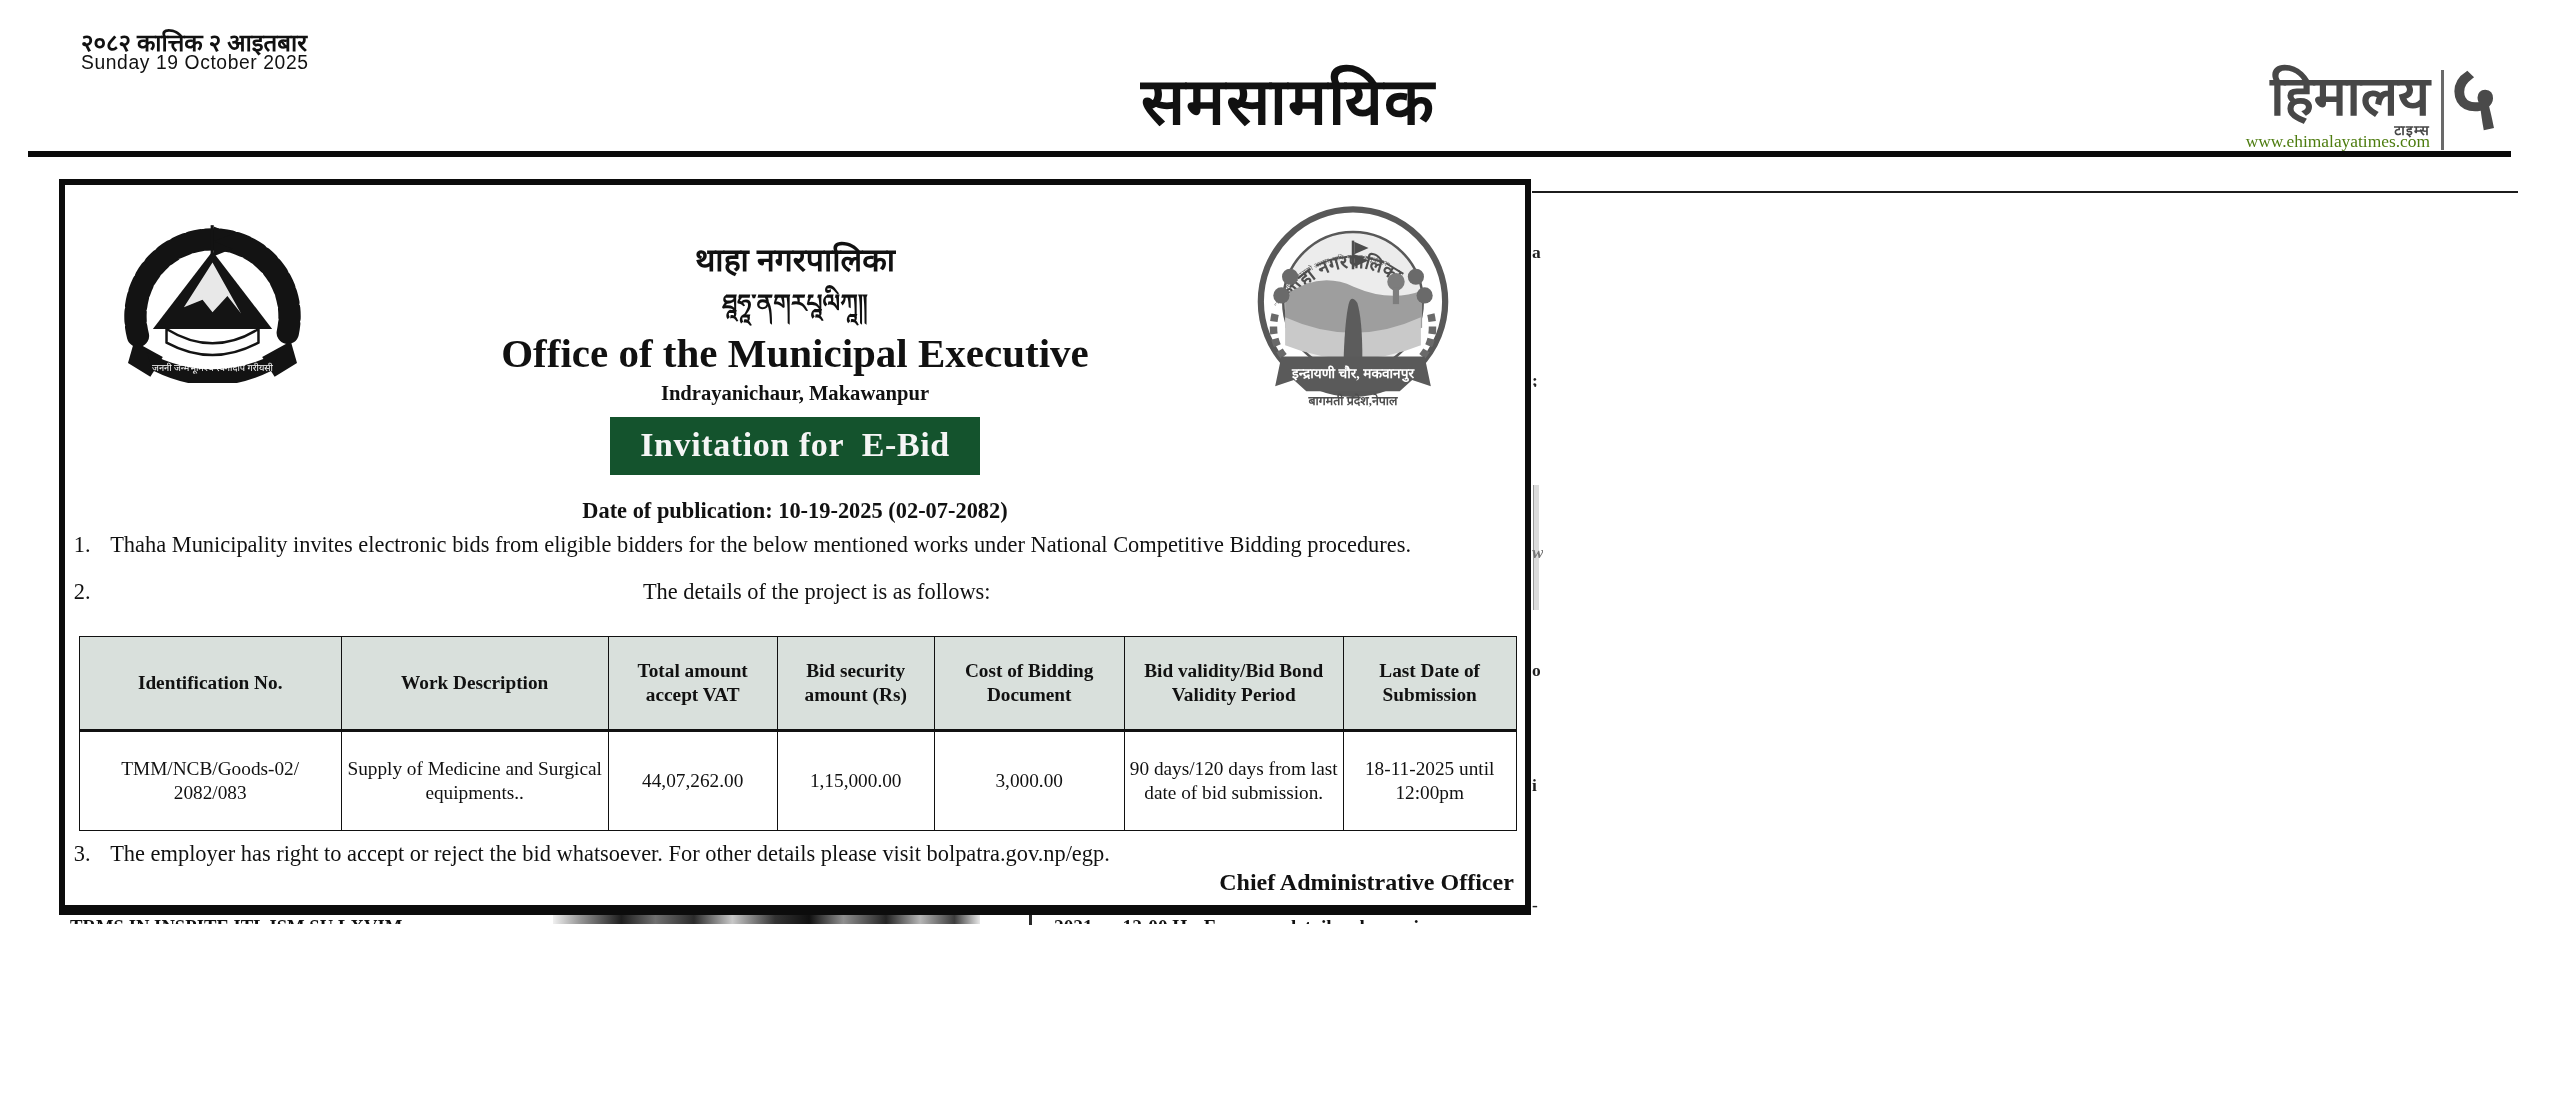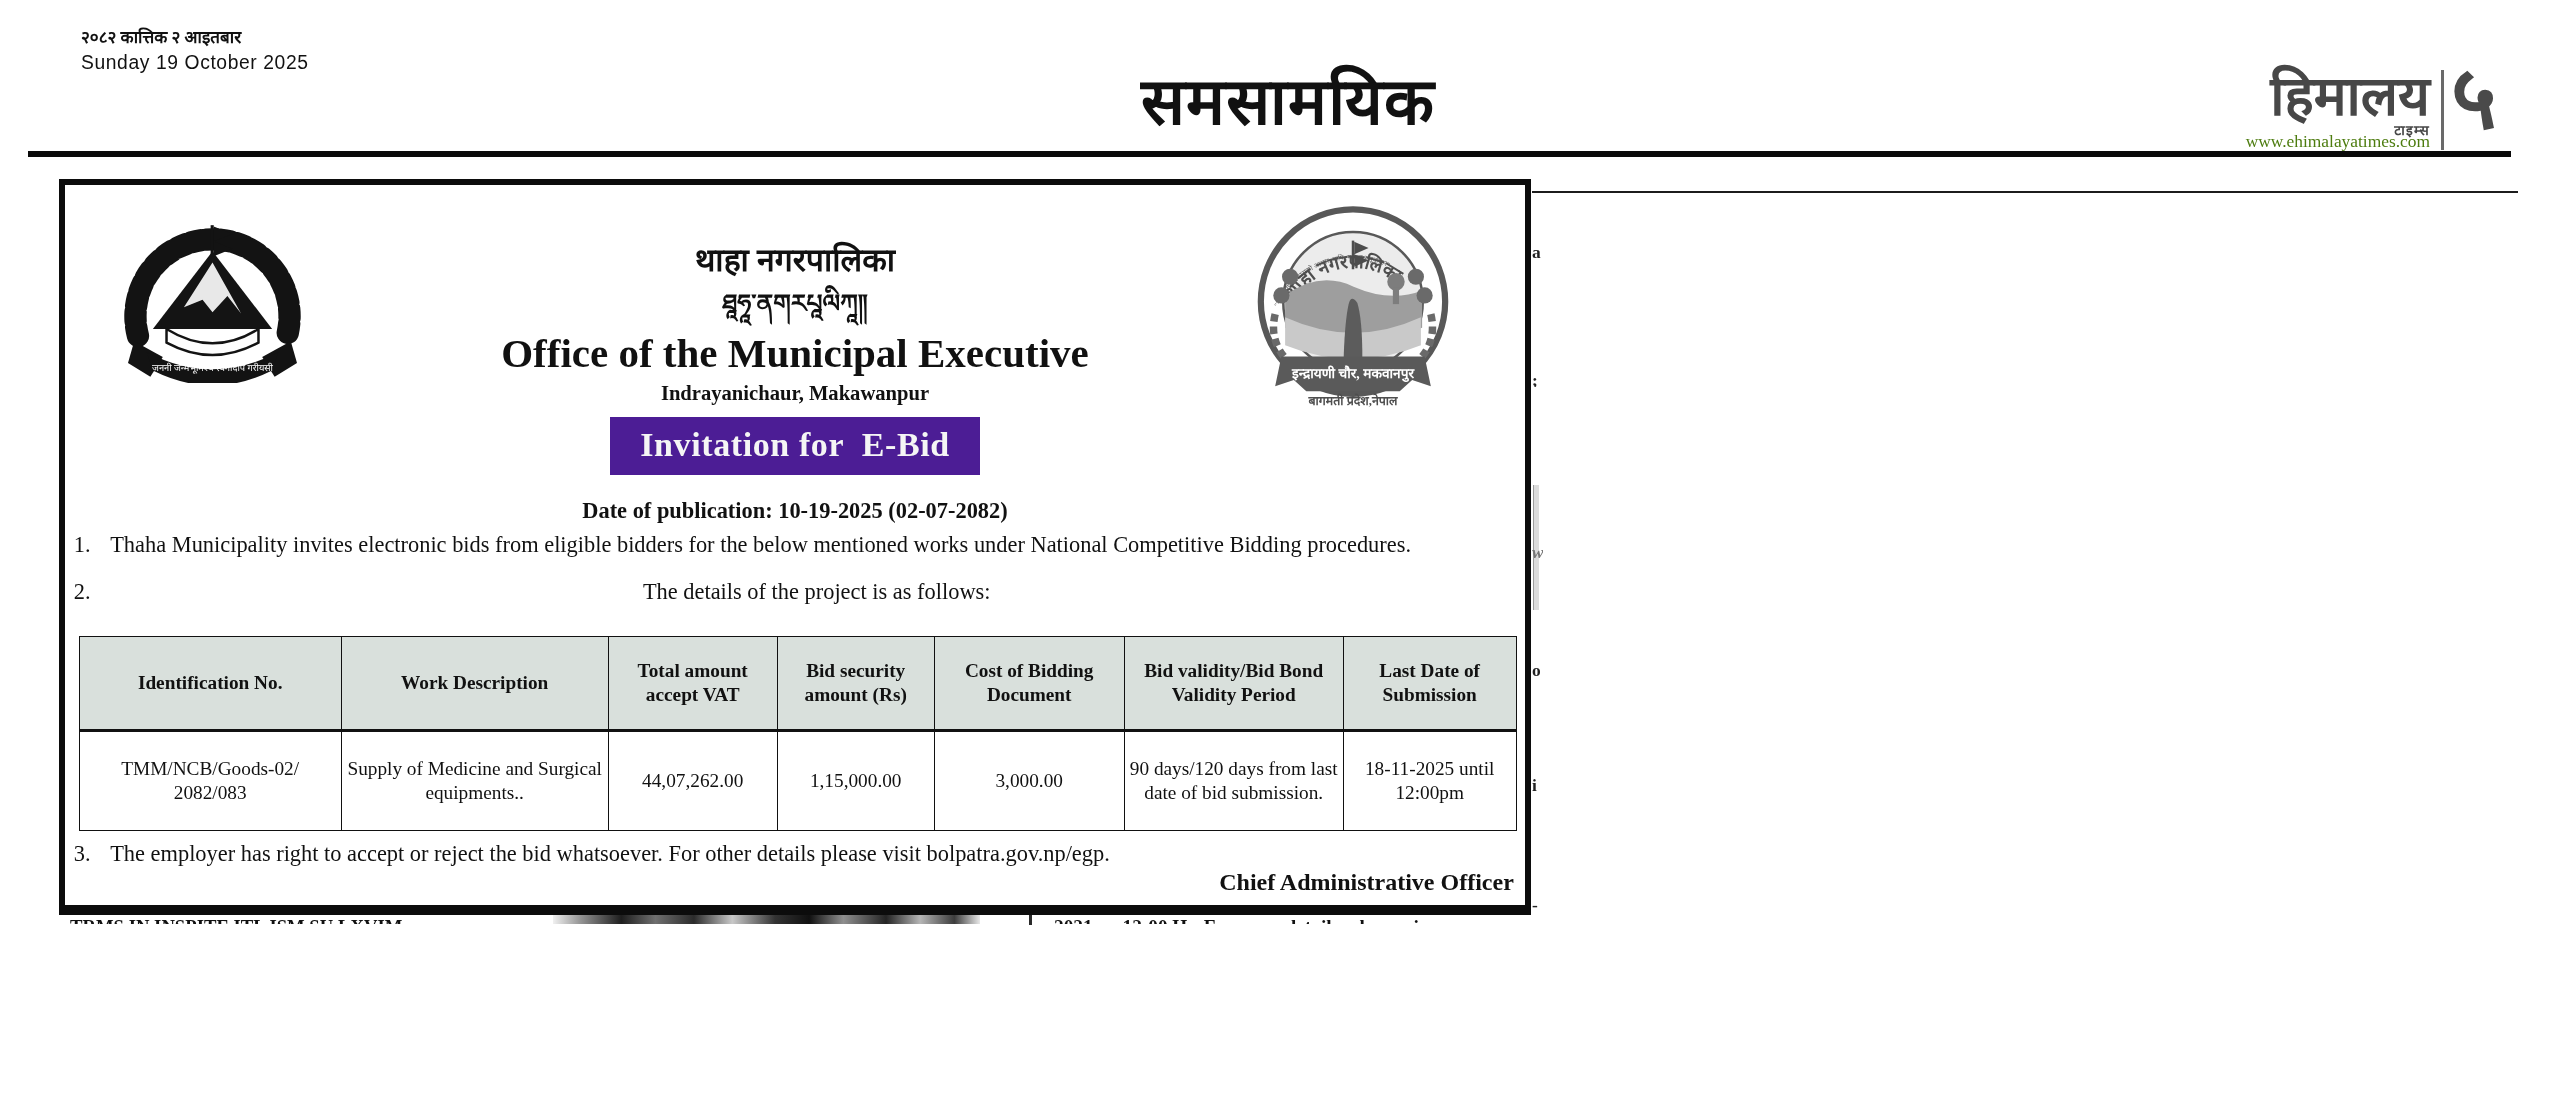--- a/index.html
+++ b/index.html
@@ -3,21 +3,21 @@
 <meta charset="utf-8">
 <style>
   html,body{margin:0;padding:0;}
   body{
     width:2576px;height:1104px;position:relative;background:#ffffff;
     font-family:"Liberation Serif", serif;color:#111;overflow:hidden;
   }
   .abs{position:absolute;}
 
   
-  .date-np{left:81px;top:25px;font-size:17px;font-weight:bold;}
+  .date-np{left:81px;top:25px;font-size:24px;font-weight:bold;}
   .date-en{left:81px;top:52px;font-size:19.3px;font-family:"Liberation Sans",sans-serif;letter-spacing:0.6px;}
   .section-title{left:0;top:55px;width:100%;text-align:center;font-size:65px;font-weight:800;letter-spacing:1.2px;}
   .brand-logo{left:2243px;top:70px;width:187px;text-align:right;color:#474747;}
   .brand-word{font-size:55px;font-weight:800;line-height:54px;}
   .brand-sub{font-size:13.7px;font-weight:bold;margin-top:-3.7px;letter-spacing:1.2px;}
   .brand-url{left:2234px;top:131px;width:196px;text-align:right;font-size:17.4px;color:#4d7c0f;}
   .brand-divider{left:2441px;top:70px;width:2.5px;height:80px;background:#6a6a6a;}
   .brand-page{left:2451px;top:52px;font-size:88px;font-weight:800;color:#4a4a4a;line-height:93px;}
   .rule-thick{left:28px;top:151px;width:2483px;height:5.6px;background:#0a0a0a;}
   .rule-thin{left:1532px;top:191px;width:986px;height:1.9px;background:#1c1c1c;}
@@ -28,21 +28,21 @@
     border:6.2px solid #0c0c0c;border-bottom-width:10px;
   }
   .center-line{position:absolute;left:0;width:100%;text-align:center;line-height:1.05;}
   .t-en{top:7.5px;font-size:41px;font-weight:bold;letter-spacing:0.6px;}
   .t-np{top:59px;font-size:32px;font-weight:800;}
   .t-tib{top:106px;font-size:25px;font-weight:bold;}
   .t-office{top:147px;font-size:41px;font-weight:bold;}
   .t-addr{top:198px;font-size:20.6px;font-weight:bold;}
   .banner-wrap{top:232px;}
   .banner{
-    display:inline-block;background:#4c1d95;color:#f5f5f5;font-size:34px;font-weight:bold;
+    display:inline-block;background:#14532d;color:#f5f5f5;font-size:34px;font-weight:bold;
     padding:10px 30px 12.5px 30px;white-space:pre;letter-spacing:0.6px;
   }
   .t-datepub{top:314px;font-size:22.4px;font-weight:bold;}
 
   .list{position:absolute;left:6.2px;top:341px;width:1452px;font-size:22.4px;line-height:37px;}
   .list-item{position:relative;padding-left:39px;margin-bottom:10px;}
   .list-item .num{position:absolute;left:2.5px;top:0;}
   .just{text-align:justify;}
   .item3{position:absolute;left:6.2px;top:653px;width:1452px;font-size:22.4px;line-height:31px;}
   .item3 .num{position:absolute;left:2.5px;top:0;}

